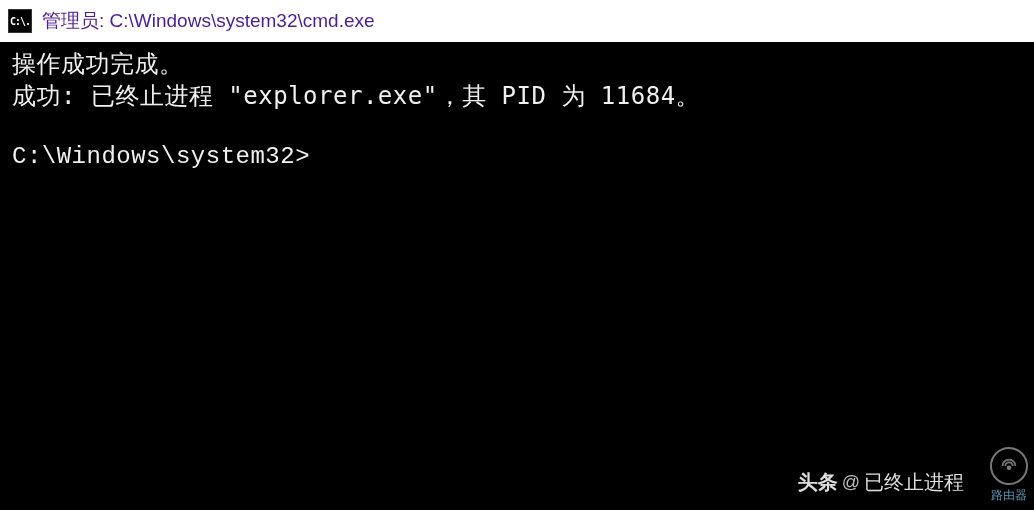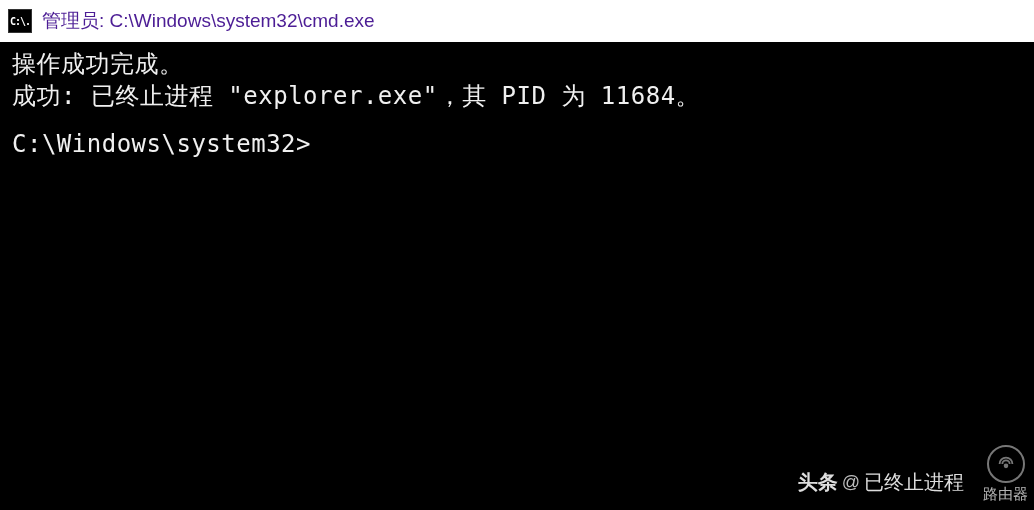--- a/index.html
+++ b/index.html
@@ -50,23 +50,24 @@
       font-family: "NSimSun", "SimSun", Consolas, monospace;
       font-size: 24px;
       color: #f0f0f0;
       line-height: 1.35;
       letter-spacing: 0.5px;
     }
     .terminal-line {
       white-space: pre;
     }
     .prompt-line {
-      margin-top: 15px;
+      margin-top: 28px;
       display: flex;
       align-items: center;
+      font-family: Liberation Mono, monospace;
     }
     .watermark-bottom {
       position: absolute;
       bottom: 14px;
       right: 70px;
       color: #ddd;
       font-size: 20px;
       display: flex;
       align-items: center;
       gap: 4px;
@@ -97,22 +98,22 @@
       display: flex;
       align-items: center;
       justify-content: center;
       color: #aaa;
     }
     .router-icon svg {
       width: 22px;
       height: 22px;
     }
     .router-label {
-      font-size: 15px;
-      color: #ffffff;
+      font-size: 12px;
+      color: #7dd3fc;
     }
   </style>
 </head>
 <body>
 
 <div class="titlebar">
   <div class="cmd-icon">
     <span class="cmd-icon-text">C:\.</span>
   </div>
   <div class="title-text">管理员: C:\Windows\system32\cmd.exe</div>

